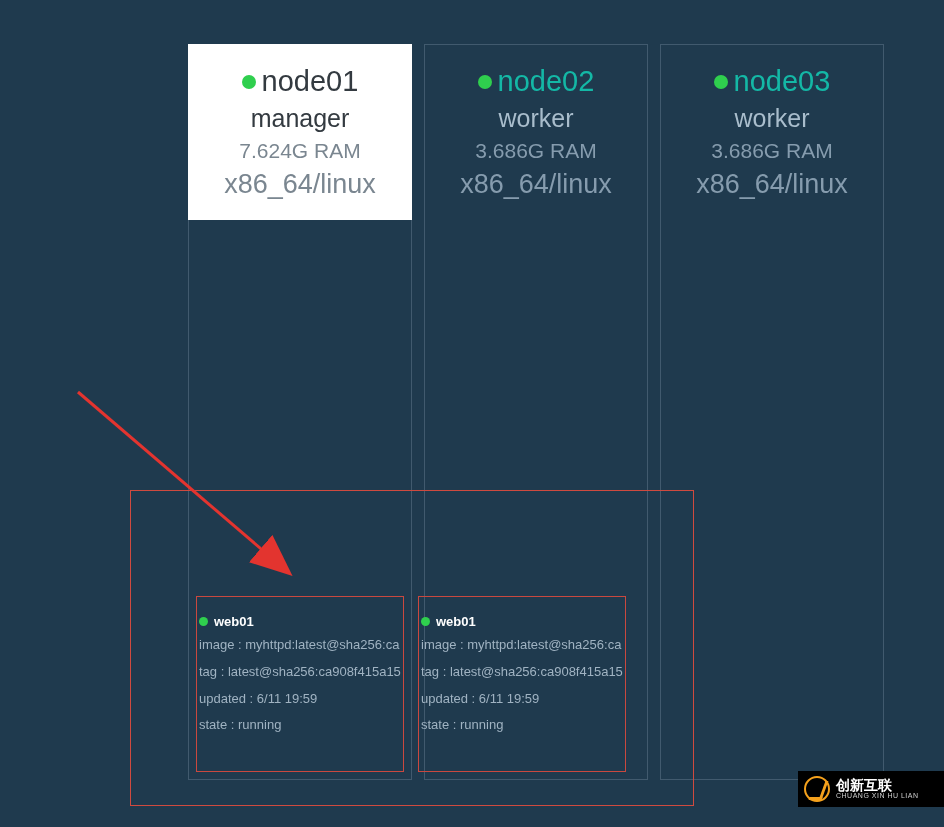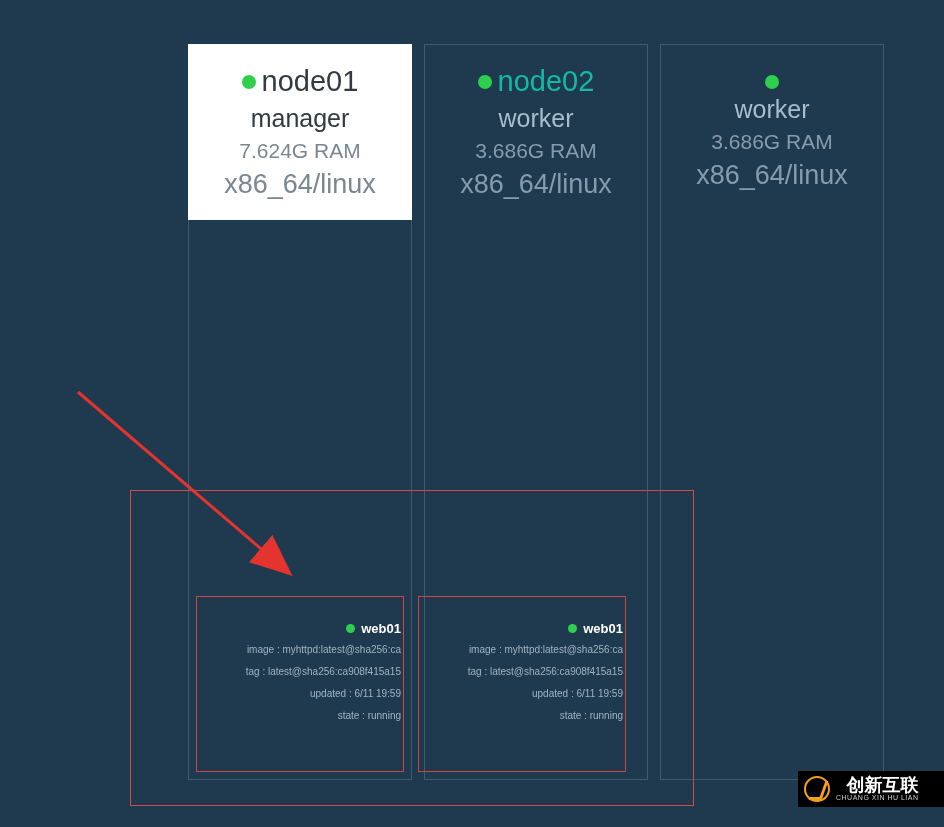--- a/index.html
+++ b/index.html
@@ -82,38 +82,38 @@
       top: 596px;
       left: 196px;
       display: flex;
       gap: 14px;
     }
     .svc-card {
       width: 208px;
       height: 176px;
       border: 1px solid #c9483f;
       background: rgba(0,0,0,0.0);
-      padding: 24px 2px;
+      padding: 17px 2px;
       display: flex;
       flex-direction: column;
-      align-items: flex-end;
+      align-items: flex-start;
       gap: 6px;
       color: #a0b3c2;
       font-size: 13px;
       overflow: hidden;
     }
     .svc-title {
       font-weight: 700;
       color: #ffffff;
       display: inline-flex;
       align-items: center;
       gap: 6px;
     }
     .svc-title .status-dot { width: 9px; height: 9px; }
-    .svc-line { white-space: nowrap; font-size: 10px; line-height: 1.6; }
+    .svc-line { white-space: nowrap; font-size: 13px; line-height: 1.6; }
     
     .highlight-box {
       position: absolute;
       left: 130px;
       top: 490px;
       width: 564px;
       height: 316px;
       border: 1px solid #d04a3f;
       pointer-events: none;
     }
@@ -148,21 +148,21 @@
     }
     .brand .logo::after {
       content: "";
       position: absolute;
       left: 6px; top: 3px;
       width: 10px; height: 16px;
       border-right: 3px solid #f5a11c;
       border-bottom: 3px solid #f5a11c;
       transform: skewX(-20deg);
     }
-    .brand .txt-main { font-size: 18px; font-weight: 700; line-height: 1; text-align: right; }
+    .brand .txt-main { font-size: 14px; font-weight: 700; line-height: 1; }
     .brand .txt-sub  { font-size: 7px; color: #cfcfcf; letter-spacing: 0.5px; }
     .brand .txtwrap { display: flex; flex-direction: column; line-height: 1.1; }
   </style>
 </head>
 <body>
 
 <div class="nodes-wrap">
   <div class="node-col">
     <div class="node-header selected">
       <div class="node-name">
@@ -186,20 +186,21 @@
       <div class="node-ram">3.686G RAM</div>
       <div class="node-arch">x86_64/linux</div>
     </div>
     <div class="node-body"></div>
   </div>
 
   <div class="node-col">
     <div class="node-header">
       <div class="node-name">
         <span class="status-dot"></span>
+        <span>node03</span>
       </div>
       <div class="node-role">worker</div>
       <div class="node-ram">3.686G RAM</div>
       <div class="node-arch">x86_64/linux</div>
     </div>
     <div class="node-body"></div>
   </div>
 </div>
 
 <div class="svc-row">

